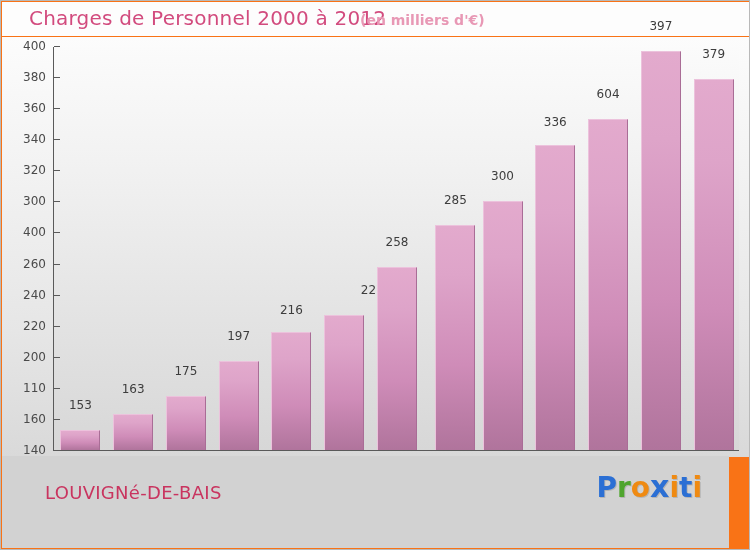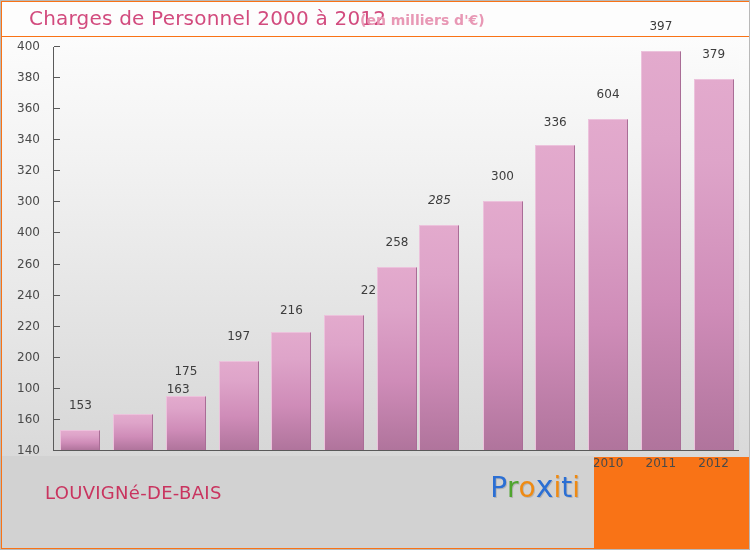--- a/index.html
+++ b/index.html
@@ -74,21 +74,21 @@
   .ytick {
     position: absolute;
     left: 0;
     width: 6px;
     height: 1px;
     background: #5a5a5a;
   }
   .ylabel {
     position: absolute;
     right: 100%;
-    margin-right: 14px;
+    margin-right: 8px;
     transform: translateY(-50%);
     font-size: 12px;
     color: #4a4a4a;
     font-family: "DejaVu Sans", sans-serif;
     white-space: nowrap;
   }
   .ytick-wrap {
     position: absolute;
     left: 0;
     width: 6px;
@@ -128,40 +128,40 @@
   .bar-col {
     position: absolute;
     bottom: 0;
     height: 100%;
   }
   
   .footer {
     position: absolute;
     left: 1px;
     bottom: 1px;
-    width: 592px;
+    width: 727px;
     height: 92px;
     background: #d2d2d2;
   }
   .commune {
     position: absolute;
     left: 43px;
     top: 26px;
     font-size: 18px;
     color: #c9345f;
     letter-spacing: 0.3px;
     white-space: nowrap;
     font-family: "DejaVu Sans", sans-serif;
   }
   .logo {
     position: absolute;
-    right: 14px;
+    right: 27px;
     top: 13px;
     font-size: 28px;
-    font-weight: normal;
+    font-weight: bold;
     letter-spacing: 0px;
     white-space: nowrap;
     font-family: "DejaVu Sans", sans-serif;
     text-shadow: 1px 1px 0 rgba(0,0,0,0.14);
   }
   .logo span { display: inline-block; }
   .lg-blue { color: #2b6fd4; }
   .lg-green { color: #4fa52e; }
   .lg-orange { color: #ef8a12; }
   .lg-x { color: #2b6fd4; font-size: 30px; }
@@ -183,21 +183,21 @@
         <div class="ytick-wrap" style="bottom: 0px;">
           <div class="ytick"></div>
           <div class="ylabel">140</div>
         </div>
         <div class="ytick-wrap" style="bottom: 31.0769px;">
           <div class="ytick"></div>
           <div class="ylabel">160</div>
         </div>
         <div class="ytick-wrap" style="bottom: 62.1538px;">
           <div class="ytick"></div>
-          <div class="ylabel">100</div>
+          <div class="ylabel">110</div>
         </div>
         <div class="ytick-wrap" style="bottom: 93.2308px;">
           <div class="ytick"></div>
           <div class="ylabel">200</div>
         </div>
         <div class="ytick-wrap" style="bottom: 124.308px;">
           <div class="ytick"></div>
           <div class="ylabel">220</div>
         </div>
         <div class="ytick-wrap" style="bottom: 155.385px;">
@@ -238,21 +238,21 @@
         </div>
       </div>
     <div id="bars">
         <div class="bar-col" style="left: 0px; width: 52.7692px;">
           <div class="bar" title="2000 : 153" style="width: 40px; left: 6.38462px; height: 20.2px;"></div>
           <div class="bar-value" style="bottom: 20.2px;">153</div>
           <div class="xlabel">2000</div>
         </div>
         <div class="bar-col" style="left: 52.7692px; width: 52.7692px;">
           <div class="bar" title="2001 : 163" style="width: 40px; left: 6.38462px; height: 35.7385px;"></div>
-          <div class="bar-value" style="bottom: 35.7385px; margin-left: 45px;">163</div>
+          <div class="bar-value" style="bottom: 35.7385px;">163</div>
           <div class="xlabel">2001</div>
         </div>
         <div class="bar-col" style="left: 105.538px; width: 52.7692px;">
           <div class="bar" title="2002 : 175" style="width: 40px; left: 6.38462px; height: 54.3846px;"></div>
           <div class="bar-value" style="bottom: 54.3846px; text-align: center;">175</div>
           <div class="xlabel">2002</div>
         </div>
         <div class="bar-col" style="left: 158.308px; width: 52.7692px;">
           <div class="bar" title="2003 : 197" style="width: 40px; left: 6.38462px; height: 88.5692px;"></div>
           <div class="bar-value" style="bottom: 88.5692px;">197</div>
@@ -266,21 +266,21 @@
         <div class="bar-col" style="left: 263.846px; width: 52.7692px;">
           <div class="bar" title="2005 : 227" style="width: 40px; left: 6.38462px; height: 135.185px;"></div>
           <div class="bar-value" style="bottom: 135.185px; margin-left: 28px;">227</div>
           <div class="xlabel">2005</div>
         </div>
         <div class="bar-col" style="left: 316.615px; width: 52.7692px; text-align: center;">
           <div class="bar" title="2006 : 258" style="width: 40px; left: 6.38462px; height: 183.354px;"></div>
           <div class="bar-value" style="bottom: 183.354px;">258</div>
           <div class="xlabel">2006</div>
         </div>
-        <div class="bar-col" style="left: 359px; width: 52.7692px; font-style: italic;">
+        <div class="bar-col" style="left: 375px; width: 52.7692px;">
           <div class="bar" title="2007 : 285" style="width: 40px; left: 6.38462px; height: 225.308px;"></div>
           <div class="bar-value" style="bottom: 225.308px;">285</div>
           <div class="xlabel">2007</div>
         </div>
         <div class="bar-col" style="left: 422.154px; width: 52.7692px;">
           <div class="bar" title="2008 : 300" style="width: 40px; left: 6.38462px; height: 248.615px;"></div>
           <div class="bar-value" style="bottom: 248.615px;">300</div>
           <div class="xlabel">2008</div>
         </div>
         <div class="bar-col" style="left: 474.923px; width: 52.7692px;">

